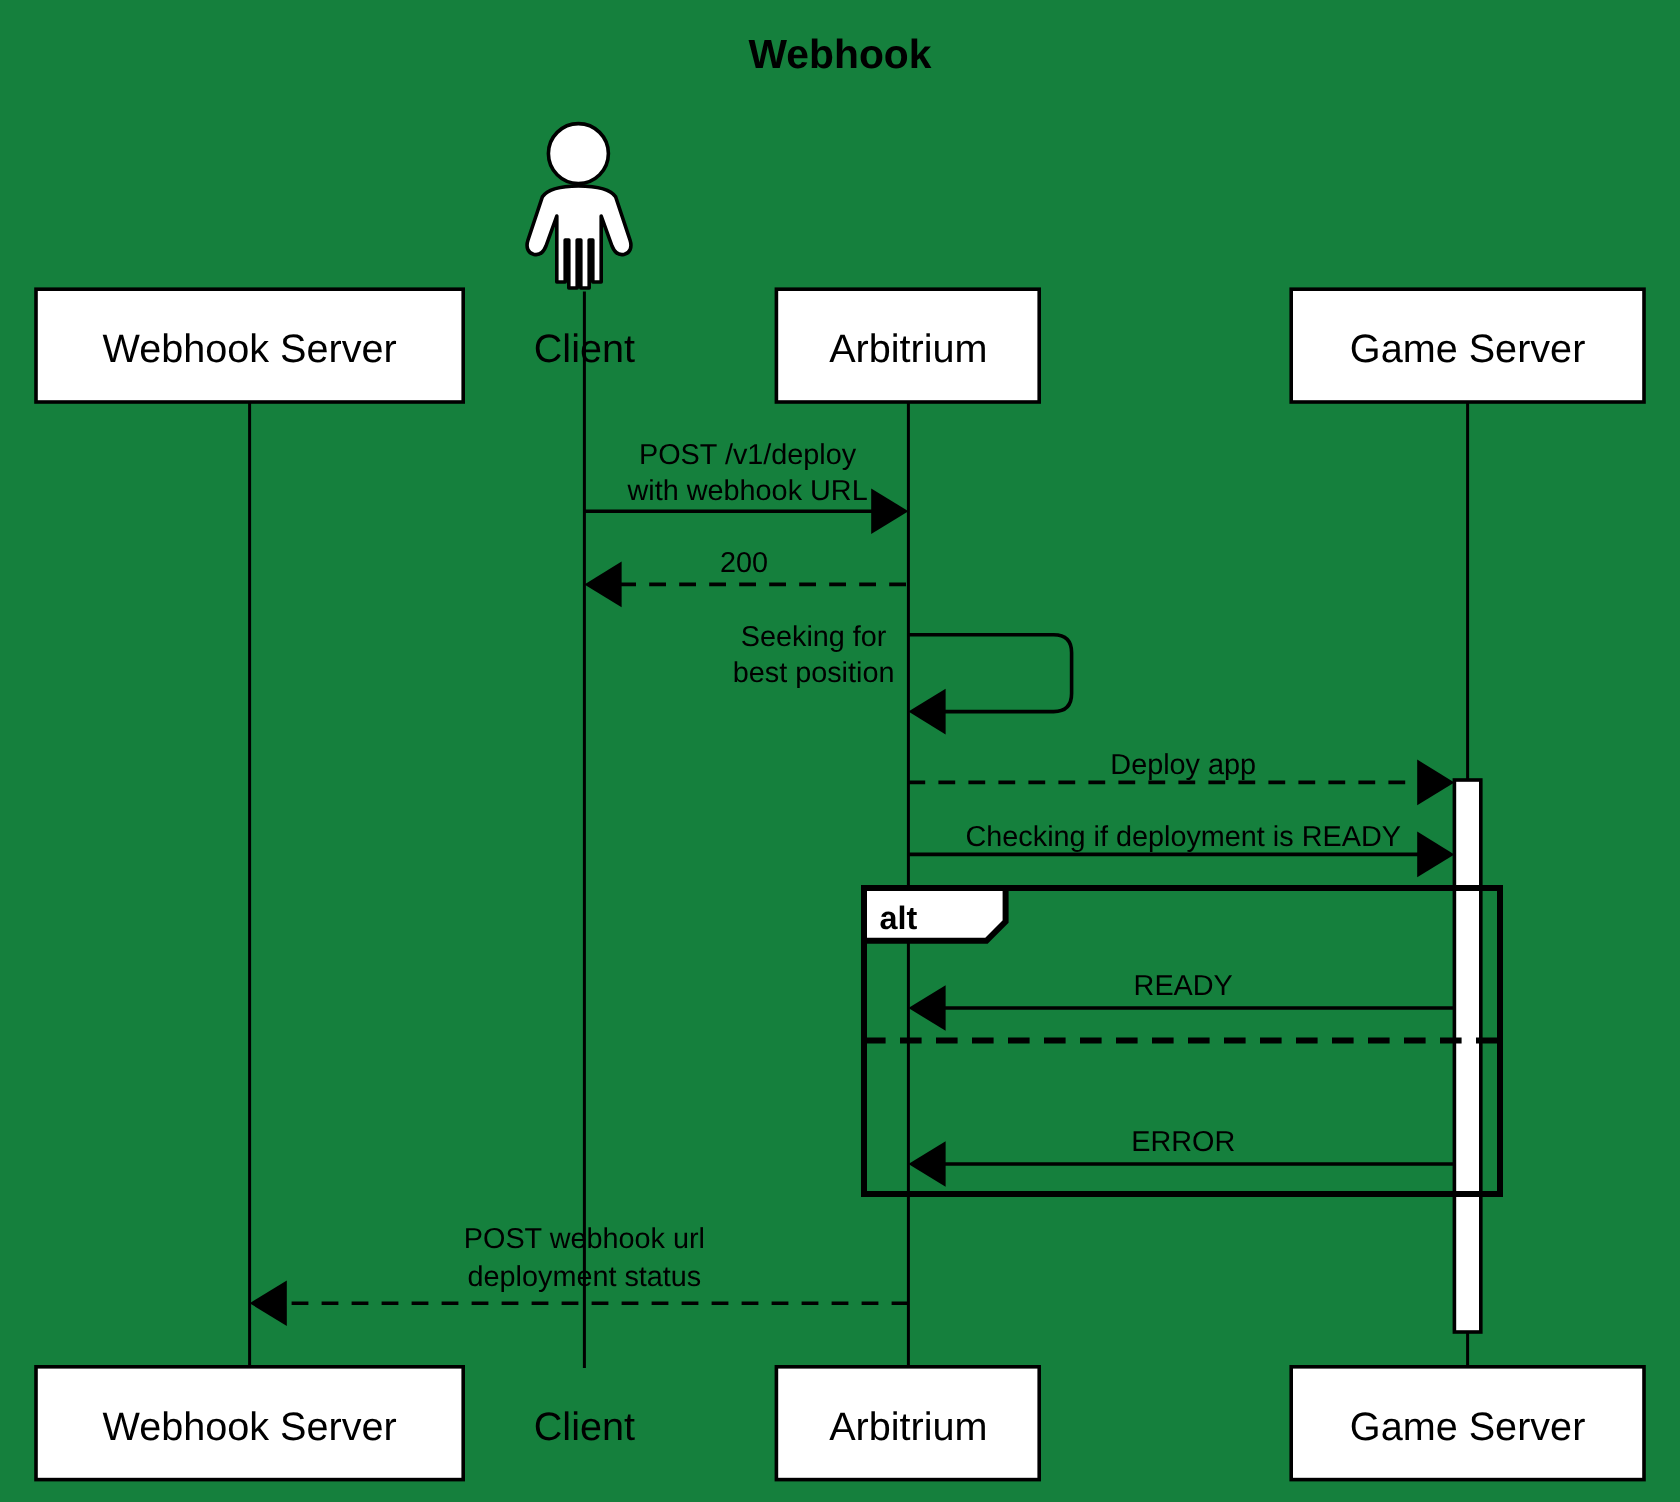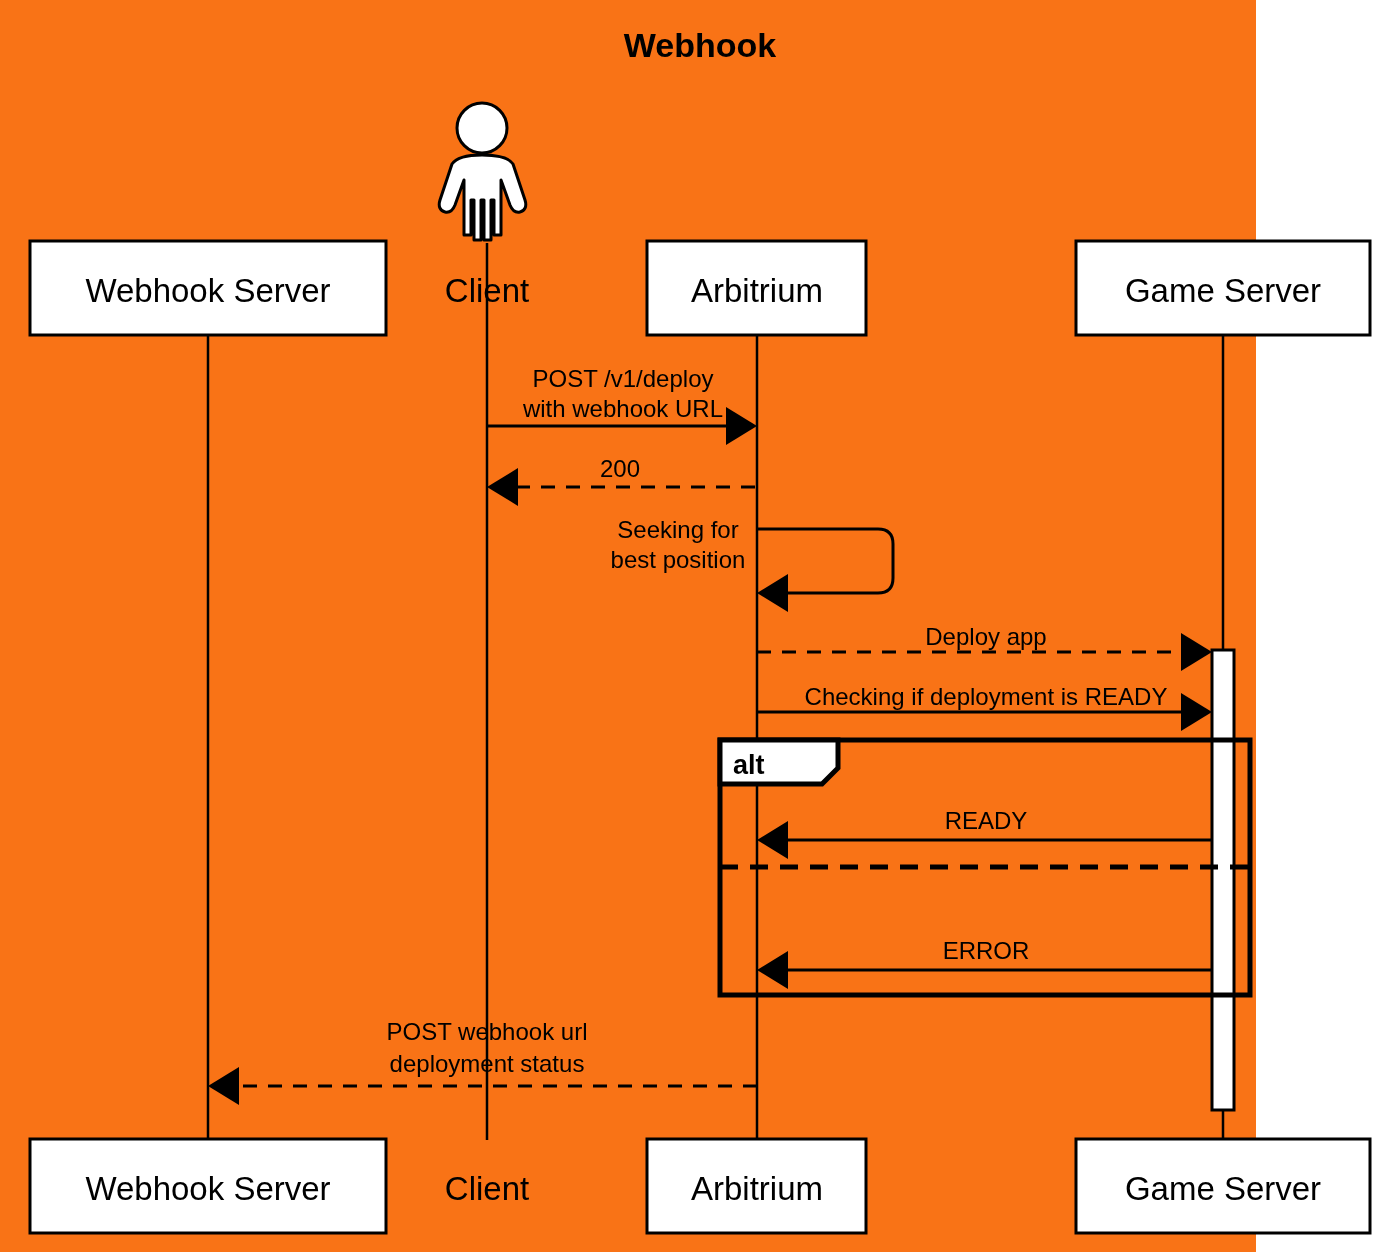--- a/index.html
+++ b/index.html
@@ -8,23 +8,23 @@
     background: #ffffff;
   }
   body {
     width: 1400px;
     height: 1252px;
     font-family: "Liberation Sans", sans-serif;
     overflow: hidden;
   }
   #diagram-root {
     position: relative;
-    width: 1256px;
+    width: 1400px;
     height: 1252px;
-    background: #f97316;
+    background: #15803d;
   }
   svg.seq {
     display: block;
     width: 1400px;
     height: 1252px;
   }
   .lifebox {
     fill: #ffffff;
     stroke: #000000;
     stroke-width: 3;

